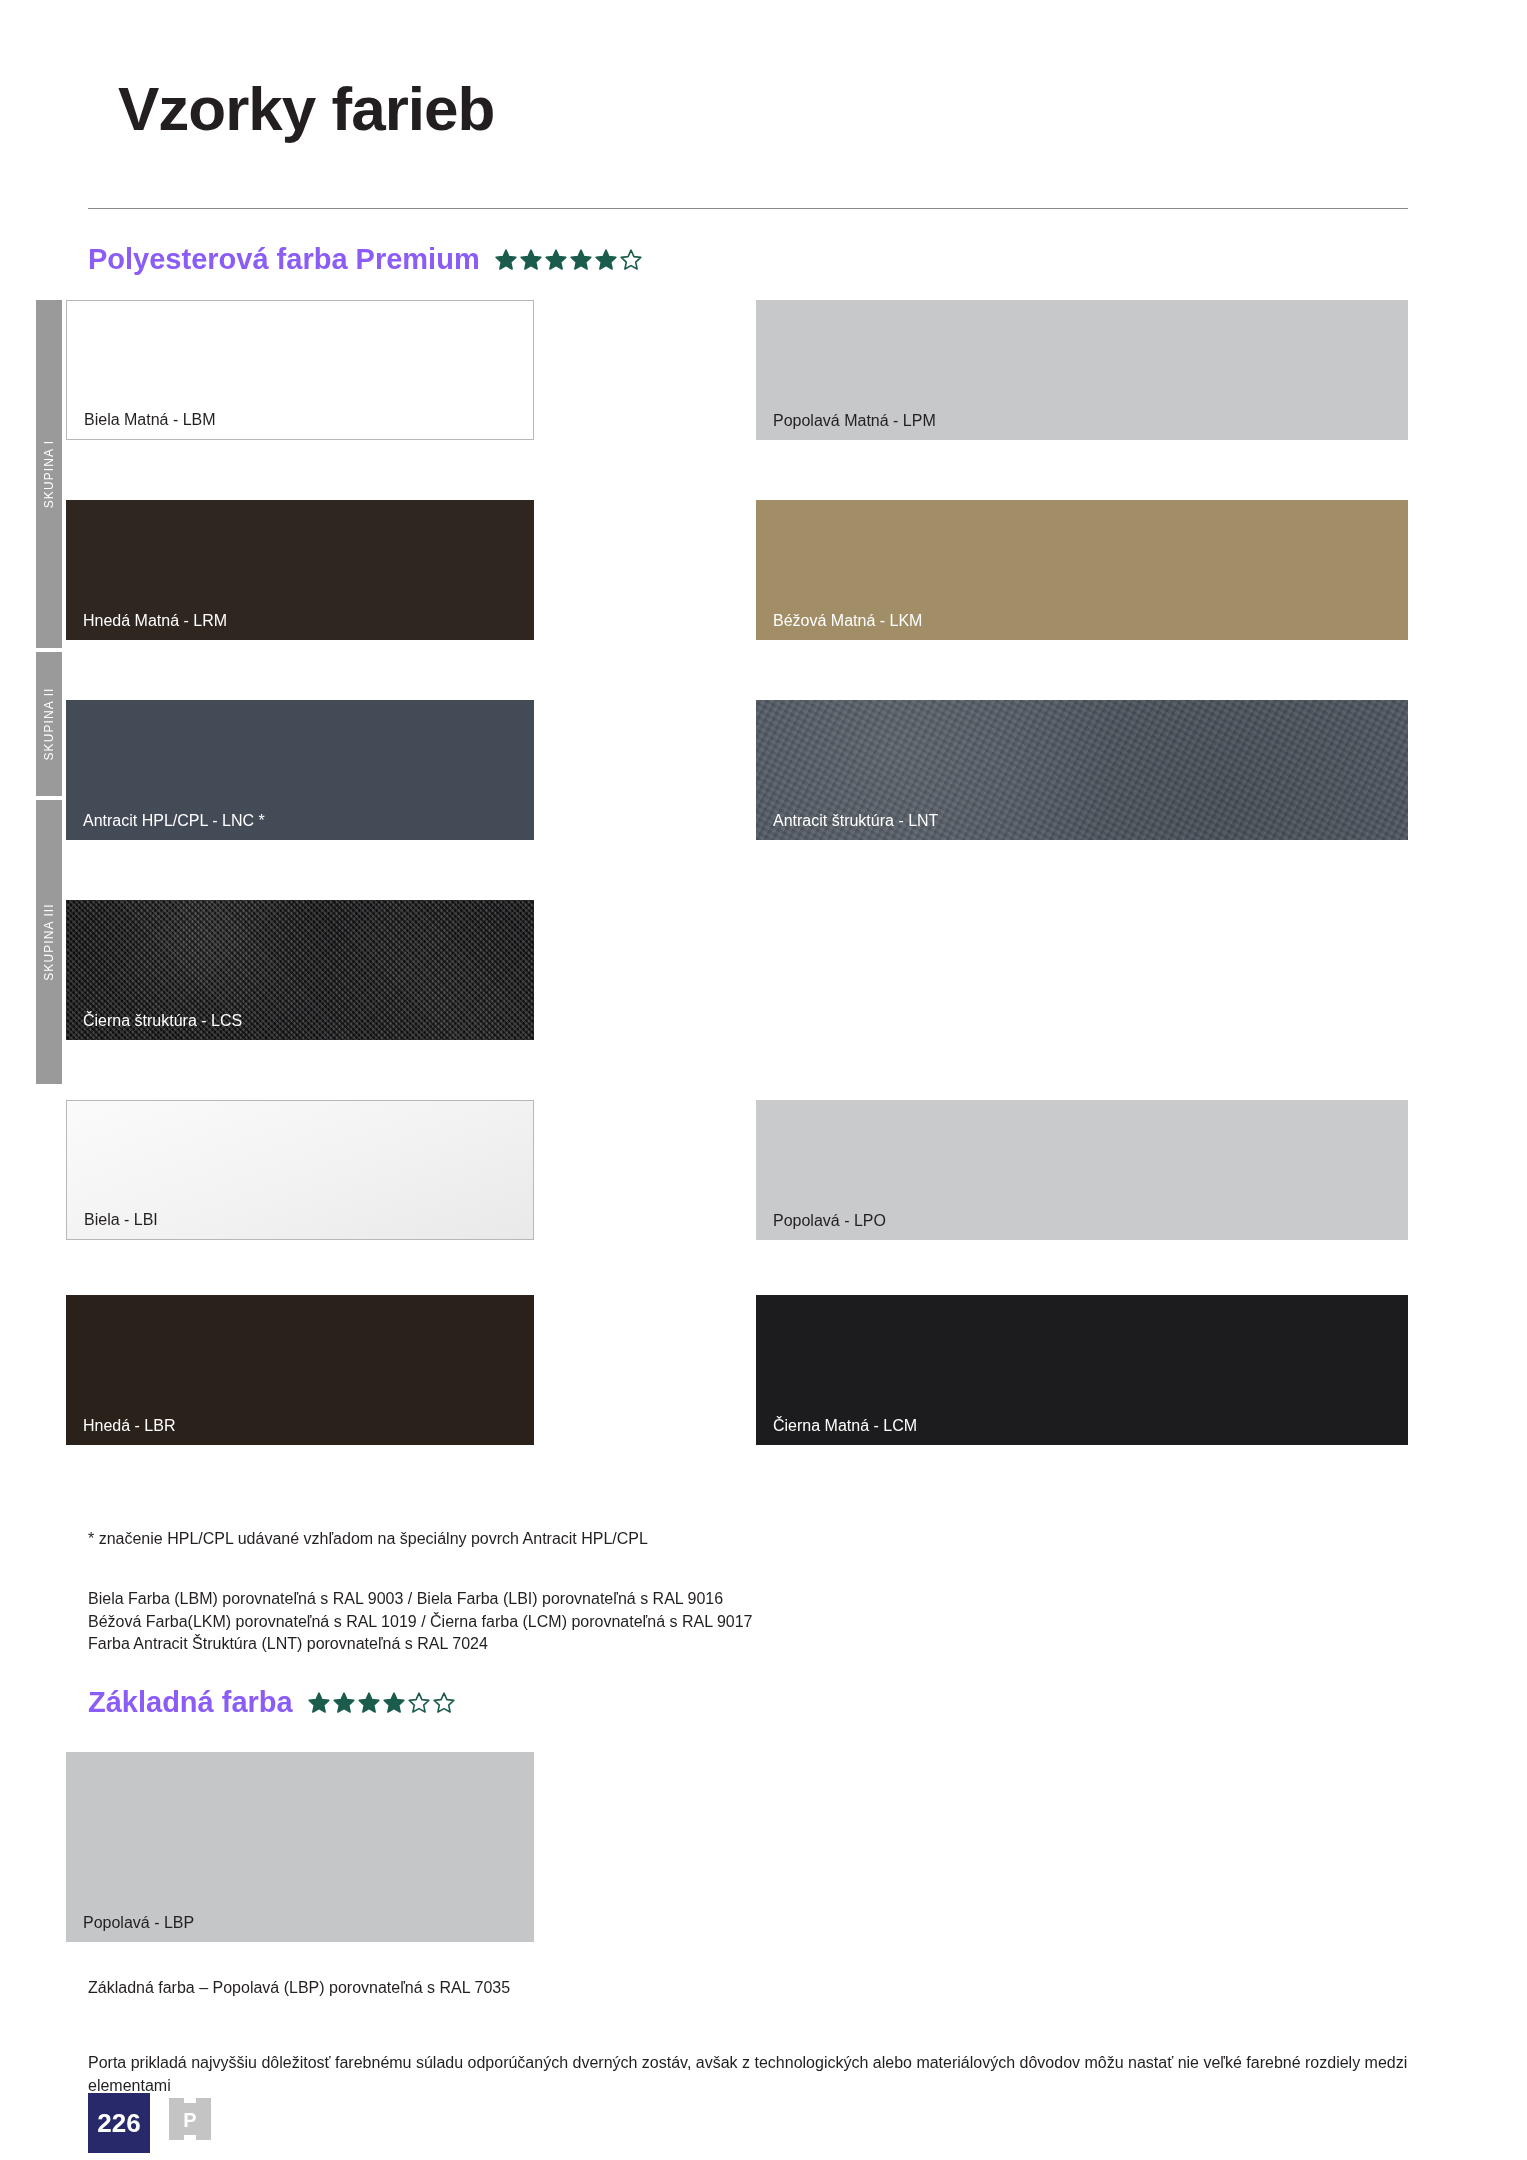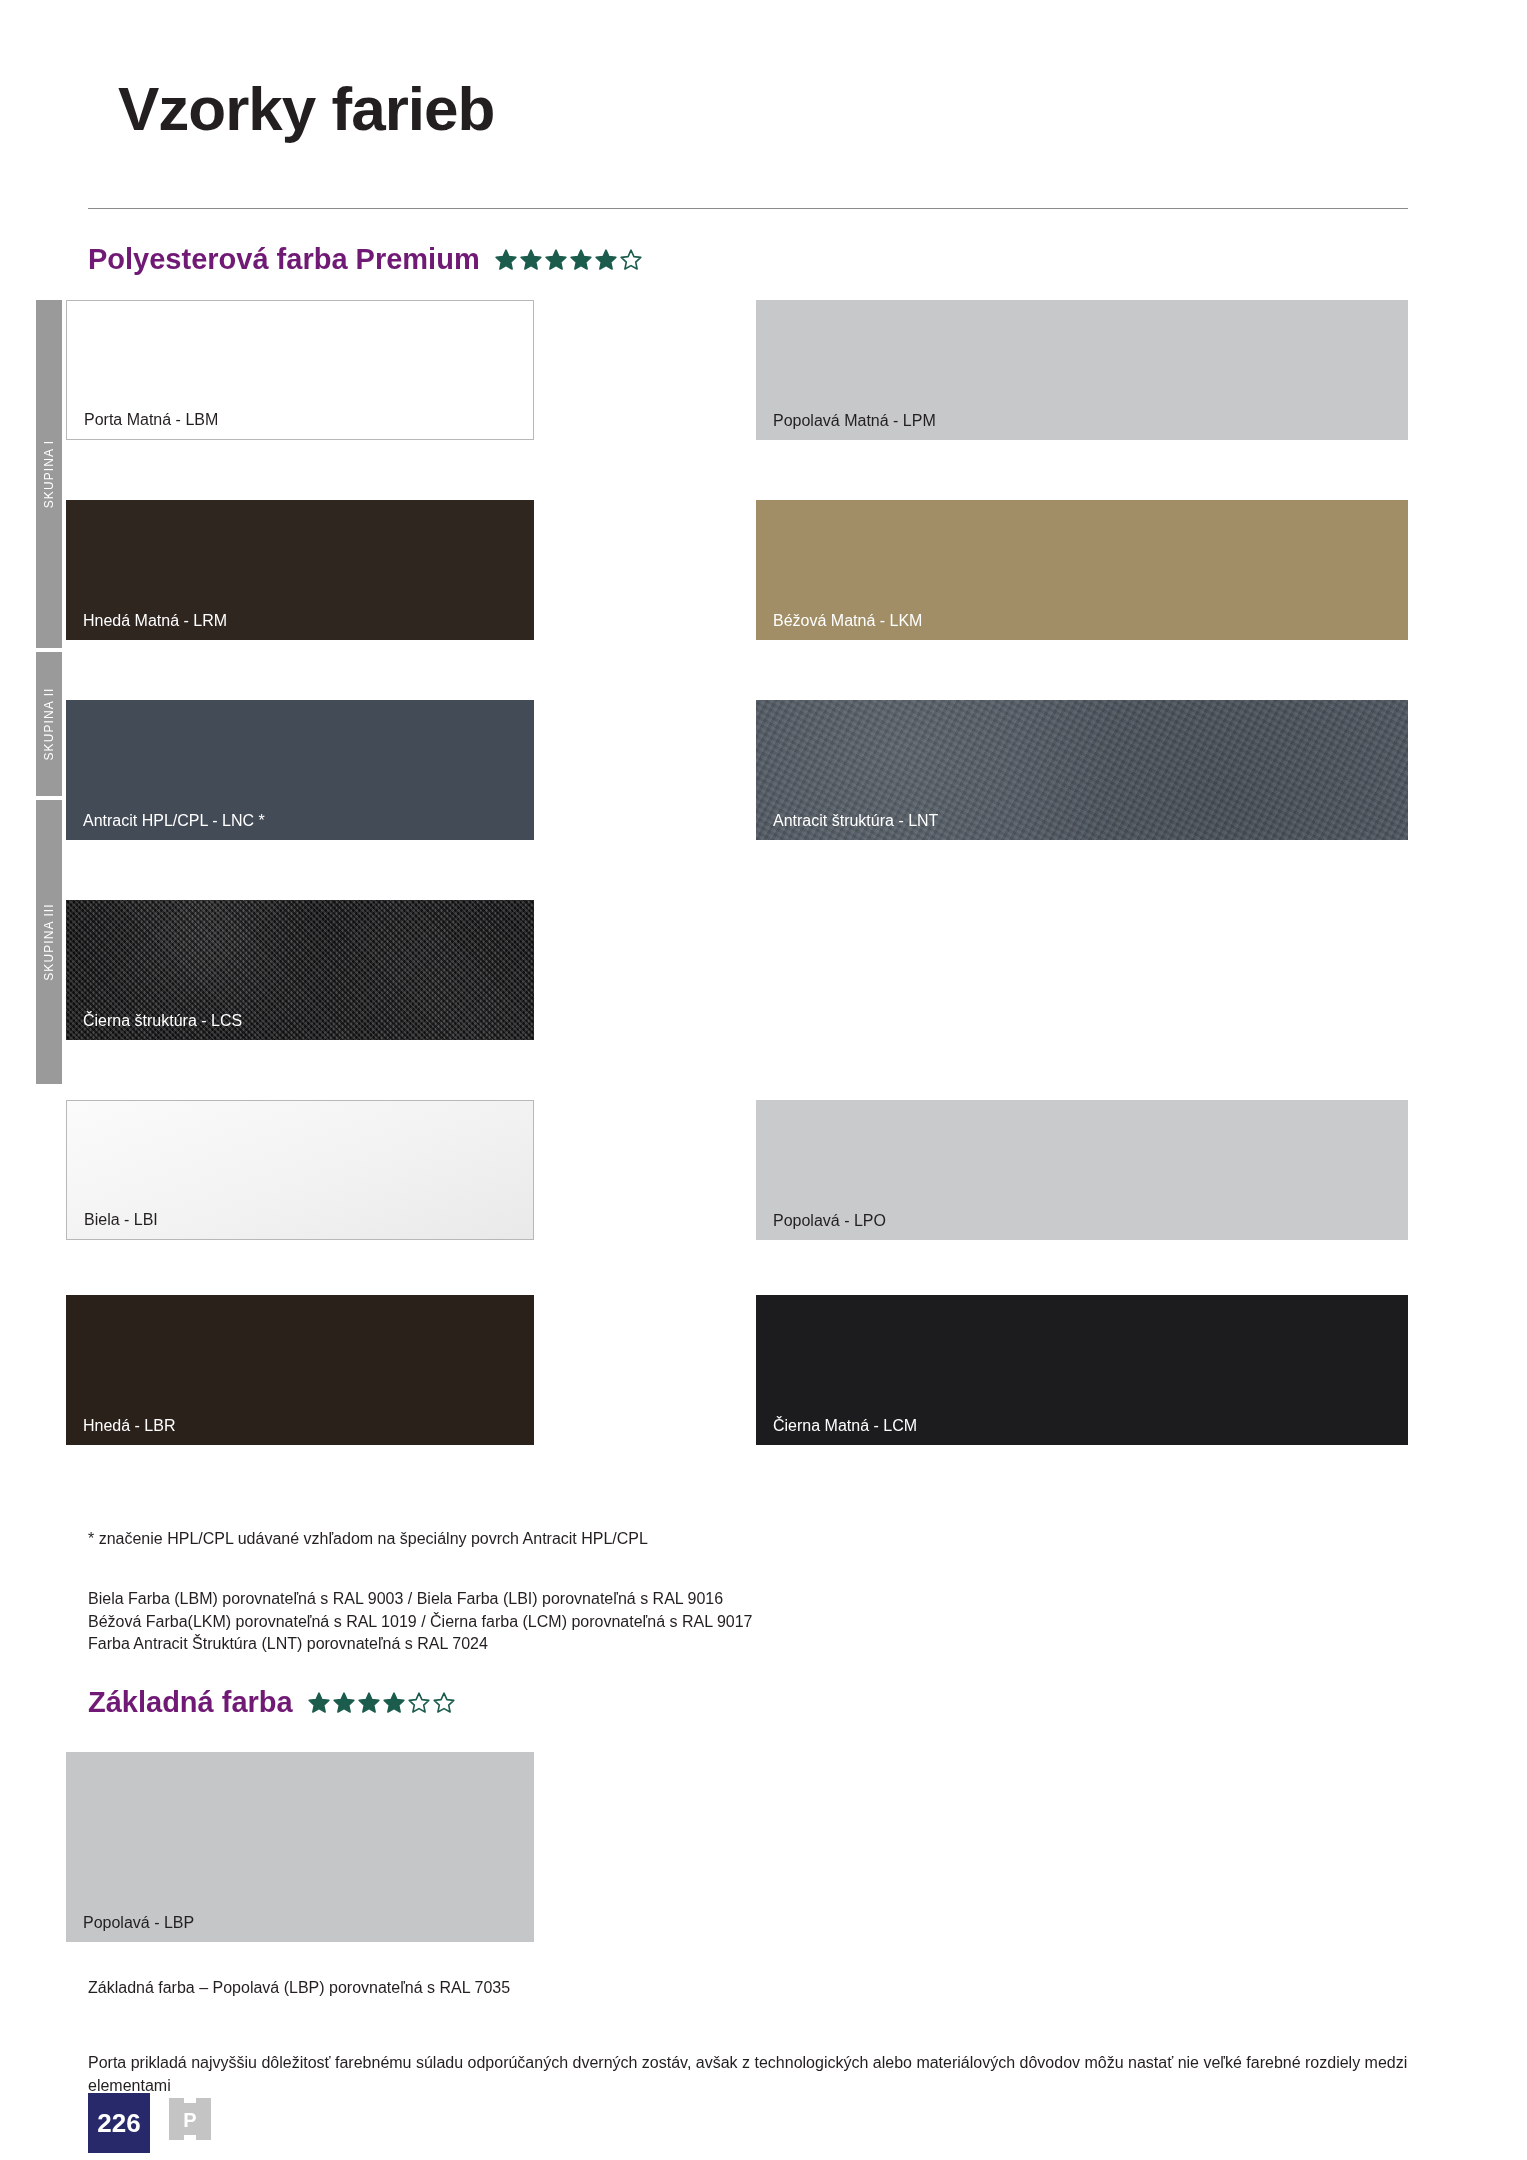--- a/index.html
+++ b/index.html
@@ -37,21 +37,21 @@
   }
 
   
   .section-heading {
     position: absolute;
     display: flex;
     align-items: center;
     gap: 14px;
     font-size: 29px;
     font-weight: bold;
-    color: #701a75;
+    color: #8b5cf6;
     white-space: nowrap;
   }
   #heading-premium { left: 88px; top: 243px; }
   #heading-base    { left: 88px; top: 1686px; }
 
   .stars { display: flex; align-items: center; gap: 1px; }
   .stars svg { display: block; }
 
   
   .group-rail {
@@ -189,21 +189,21 @@
   <span>SKUPINA I</span>
 </div>
 <div class="group-rail" id="rail-2">
   <span>SKUPINA II</span>
 </div>
 <div class="group-rail" id="rail-3">
   <span>SKUPINA III</span>
 </div>
 
 <div class="swatch light bordered" style="left: 66px; top: 300px; width: 468px; height: 140px; background-color: rgb(255, 255, 255);">
-  <span class="label">Porta Matná - LBM</span>
+  <span class="label">Biela Matná - LBM</span>
 </div>
 <div class="swatch light" style="left: 756px; top: 300px; width: 652px; height: 140px; background-color: rgb(198, 200, 202);">
   <span class="label">Popolavá Matná - LPM</span>
 </div>
 
 <div class="swatch dark" style="left: 66px; top: 500px; width: 468px; height: 140px; background-color: rgb(47, 38, 32);">
   <span class="label">Hnedá Matná - LRM</span>
 </div>
 <div class="swatch dark" style="left: 756px; top: 500px; width: 652px; height: 140px; background-color: rgb(161, 142, 102);">
   <span class="label">Béžová Matná - LKM</span>

